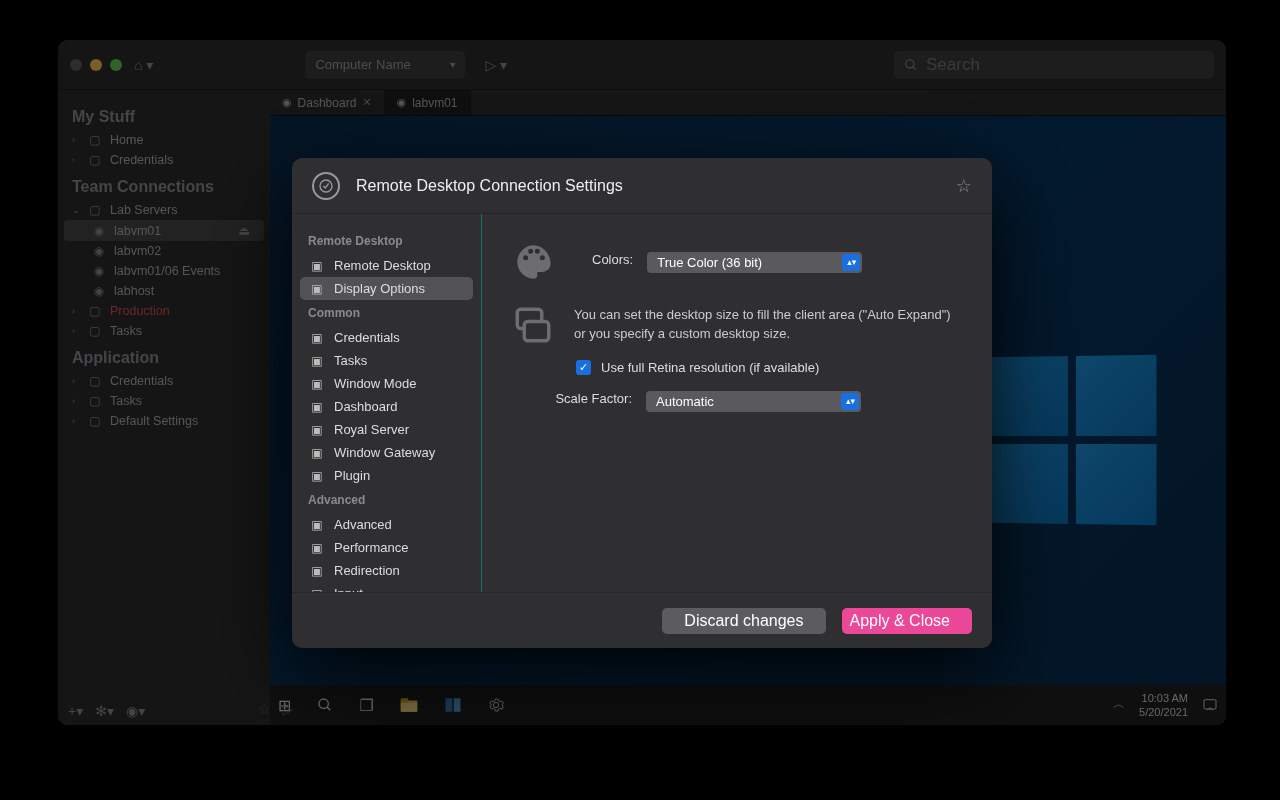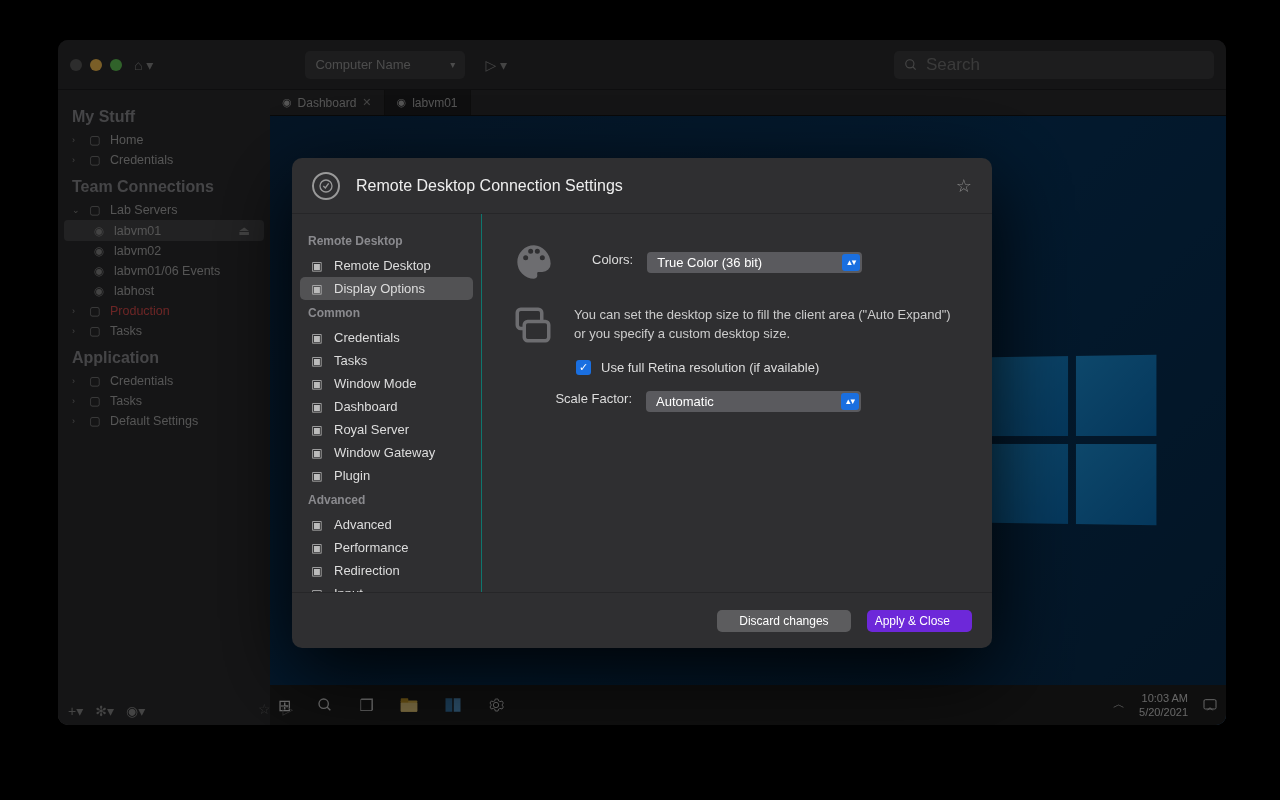--- a/index.html
+++ b/index.html
@@ -81,23 +81,23 @@
   .sel .caret { position:absolute; right:6px; color:#fff; font-size:9px; z-index:1; line-height:1; }
   .desc-row { display:flex; gap:20px; align-items:flex-start; margin-bottom:14px; }
   .desc-row .big-icon { margin-top:-2px; }
   .desc-text { color:#ccc; line-height:1.45; }
   .check-row { display:flex; align-items:center; gap:10px; margin:6px 0 16px 64px; }
   .checkbox { width:15px; height:15px; background:#1a6fe0; border-radius:3px; display:flex; align-items:center; justify-content:center; color:#fff; font-size:11px; }
   .scale-row { display:flex; align-items:flex-start; gap:14px; margin-left:30px; }
   .scale-row .lbl { width:90px; text-align:right; }
 
   .modal-footer { height:56px; border-top:1px solid #262628; display:flex; align-items:center; justify-content:flex-end; padding:0 20px; gap:16px; }
-  .btn { border:none; padding:4px 22px; border-radius:5px; font-size:12px; cursor:default; }
+  .btn { border:none; padding:4px 22px; border-radius:5px; font-size:16px; cursor:default; }
   .btn.secondary { background:#5c5c5e; color:#fff; }
-  .btn.primary { background:#6d28d9; color:#fff;padding-left:8px; }
+  .btn.primary { background:#ec4899; color:#fff;padding-left:8px; }
 
   svg { display:block; }
 </style>
 </head>
 <body>
 
 <div class="app-window">
 
   <div class="titlebar">
     <div class="traffic">

